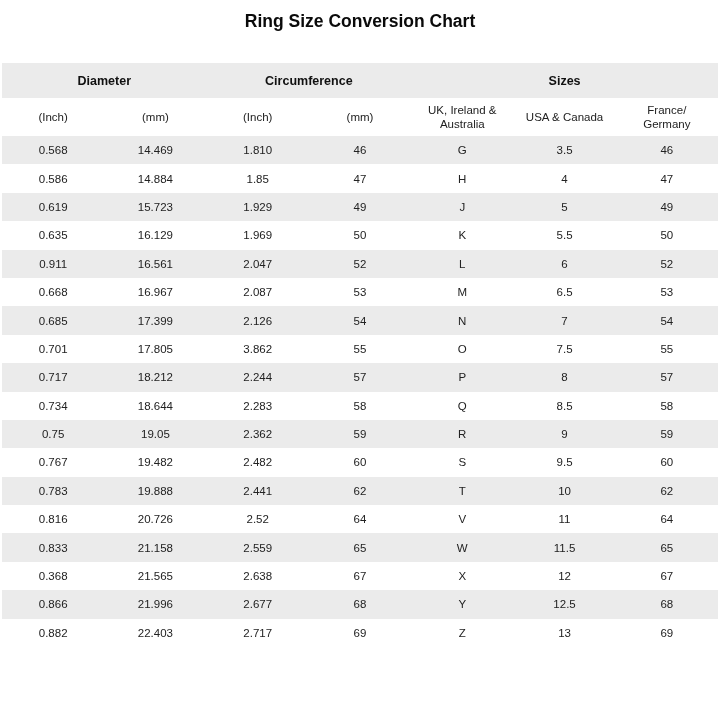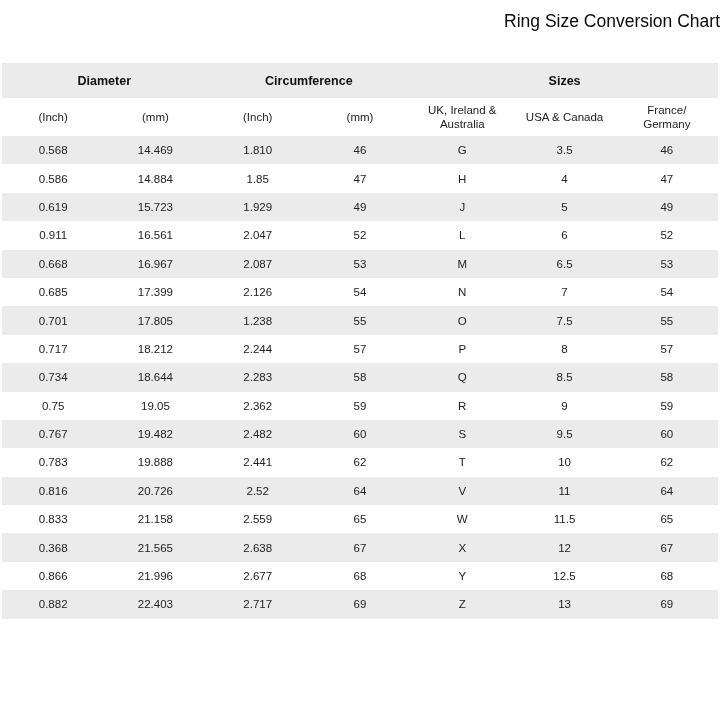--- a/index.html
+++ b/index.html
@@ -8,24 +8,24 @@
     padding: 0;
     width: 720px;
     height: 720px;
     background: #ffffff;
     font-family: "Liberation Sans", sans-serif;
     color: #222222;
     overflow: hidden;
   }
   .page-title {
     margin: 11px 0 12px 0;
-    text-align: right;
+    text-align: center;
     font-size: 17.5px;
     line-height: 1.2;
-    font-weight: normal;
+    font-weight: bold;
     color: #0a0a0a;
   }
   table.conversion-table {
     border-collapse: collapse;
     table-layout: fixed;
     width: 716px;
     margin: 31px 2px 0 2px;
   }
   table.conversion-table col { width: 14.2857%; }
   thead tr.group-row th {
@@ -113,20 +113,29 @@
       <tr>
         <td>0.619</td>
         <td>15.723</td>
         <td>1.929</td>
         <td>49</td>
         <td>J</td>
         <td>5</td>
         <td>49</td>
       </tr>
       <tr>
+        <td>0.635</td>
+        <td>16.129</td>
+        <td>1.969</td>
+        <td>50</td>
+        <td>K</td>
+        <td>5.5</td>
+        <td>50</td>
+      </tr>
+      <tr>
         <td>0.911</td>
         <td>16.561</td>
         <td>2.047</td>
         <td>52</td>
         <td>L</td>
         <td>6</td>
         <td>52</td>
       </tr>
       <tr>
         <td>0.668</td>
@@ -142,21 +151,21 @@
         <td>17.399</td>
         <td>2.126</td>
         <td>54</td>
         <td>N</td>
         <td>7</td>
         <td>54</td>
       </tr>
       <tr>
         <td>0.701</td>
         <td>17.805</td>
-        <td>1.238</td>
+        <td>3.862</td>
         <td>55</td>
         <td>O</td>
         <td>7.5</td>
         <td>55</td>
       </tr>
       <tr>
         <td>0.717</td>
         <td>18.212</td>
         <td>2.244</td>
         <td>57</td>

